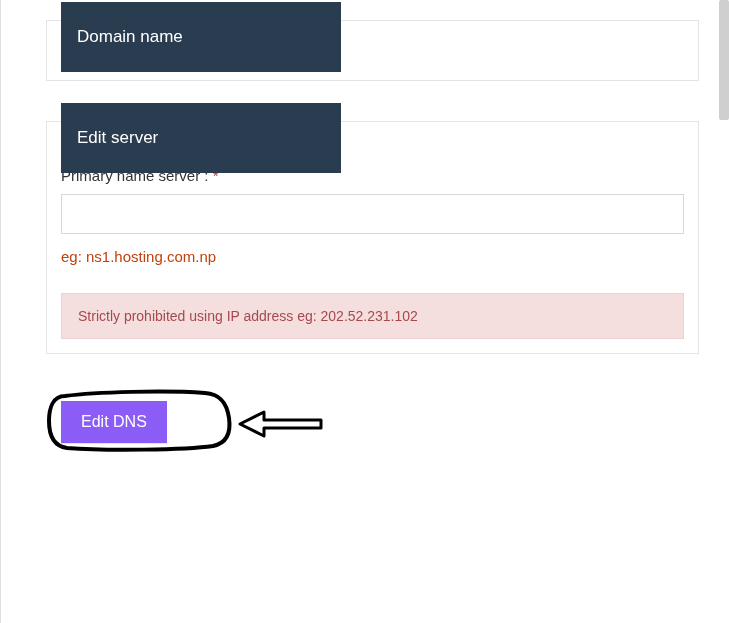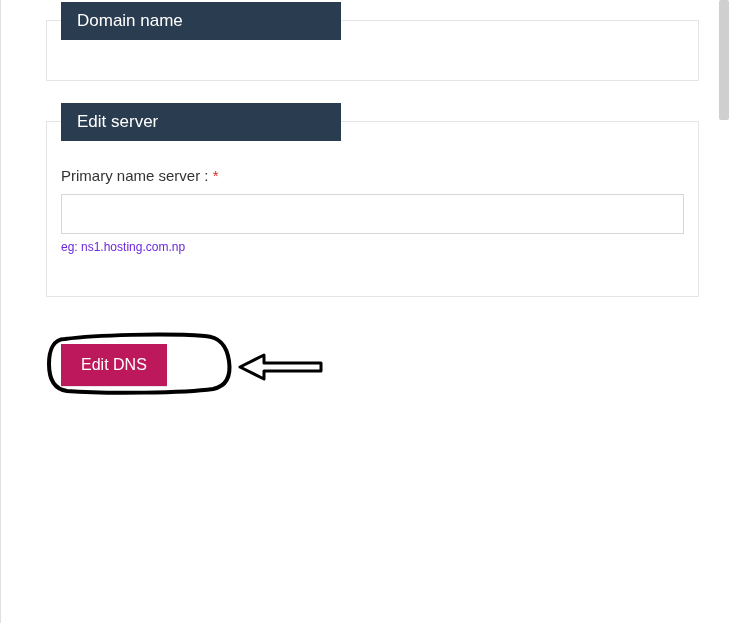--- a/index.html
+++ b/index.html
@@ -34,21 +34,21 @@
       margin-bottom: 40px;
     }
     .fieldset-legend {
       position: absolute;
       top: -19px;
       left: 14px;
       background: #2a3c50;
       color: #ffffff;
       font-size: 17px;
       font-weight: 400;
-      padding: 9px 16px;
+      padding: 25px 16px;
       width: 280px;
     }
     .domain-display {
       font-size: 17px;
       color: #333;
       padding: 10px 0 10px 110px;
     }
     .ns-row {
       display: flex;
       gap: 38px;
@@ -69,38 +69,38 @@
     }
     .ns-input {
       width: 100%;
       border: 1px solid #d6d7da;
       padding: 10px;
       font-size: 14px;
       height: 40px;
       background: #fff;
     }
     .ns-hint {
-      font-size: 12px;
-      color: #6d28d9;
-      margin-top: 6px;
+      font-size: 15px;
+      color: #c2410c;
+      margin-top: 14px;
     }
     .alert-box {
       background: #f4dede;
       border: 1px solid #ecd0d2;
       color: #a6494f;
       font-size: 14px;
       padding: 14px 16px;
     }
     .submit-area {
       position: relative;
       margin-top: 20px;
       height: 60px;
     }
     .edit-btn {
-      background: #be185d;
+      background: #8b5cf6;
       color: #ffffff;
       border: none;
       padding: 12px 20px;
       font-size: 16px;
       cursor: pointer;
       box-shadow: 0 1px 0 rgba(0,0,0,0.1);
       position: relative;
       z-index: 2;
       margin-left: 15px;
       margin-top: 7px;
@@ -147,20 +147,21 @@
     <div class="ns-row">
       <div class="ns-col">
         <label class="ns-label">
           <span>Primary name server : </span><span class="required">*</span>
         </label>
         <input type="text" class="ns-input" value="" style="">
         <div class="ns-hint">eg: ns1.hosting.com.np</div>
       </div>
     </div>
 
+    <div class="alert-box">Strictly prohibited using IP address eg: 202.52.231.102</div>
   </div>
 
   <div class="submit-area">
     <svg class="hand-circle" width="190" height="66" viewBox="0 0 190 66">
       <path d="M 20 8 C 8 8, 4 20, 4 33 C 4 46, 8 58, 22 60 C 60 63, 140 62, 168 58 C 182 55, 186 44, 184 30 C 182 16, 176 6, 160 5 C 120 2, 50 4, 20 8 Z" fill="none" stroke="#000000" stroke-width="4" stroke-linecap="round" stroke-linejoin="round"></path>
     </svg>
     <svg class="hand-arrow" width="90" height="32" viewBox="0 0 90 32">
       <path d="M 85 12 L 28 12 L 28 4 L 4 16 L 28 28 L 28 20 L 85 20 Z" fill="none" stroke="#000000" stroke-width="3" stroke-linejoin="round"></path>
     </svg>
     <button class="edit-btn">Edit DNS</button>

